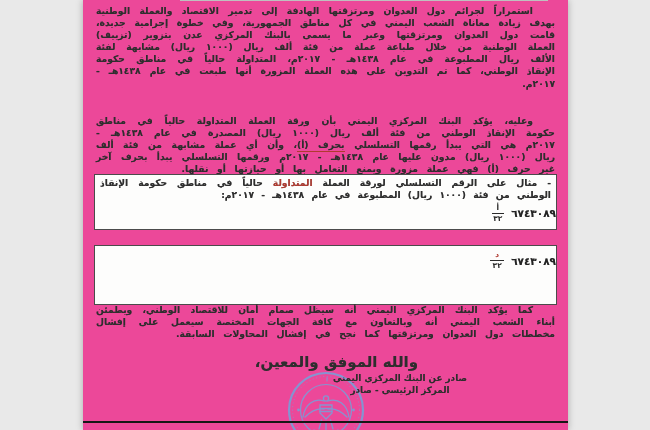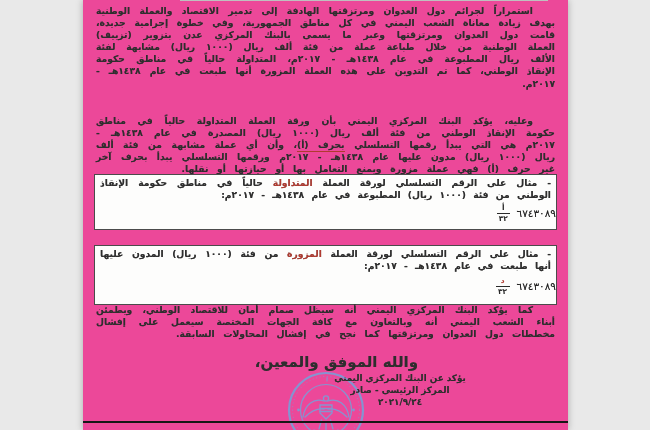--- a/index.html
+++ b/index.html
@@ -44,21 +44,21 @@
   .serial{
     direction:ltr;display:flex;align-items:center;gap:7px;
     width:max-content;margin:3px 0 0 215px;
   }
   .box2 .serial{margin-top:5px;}
   .frac{display:inline-flex;flex-direction:column;align-items:center;
     font-size:7.5px;line-height:8px;font-weight:bold;color:#2a2a2a;}
   .frac-top{border-bottom:1.3px solid #2a2a2a;padding:0 5px 1px 5px;}
   .frac-top.red{border-bottom-color:#2a2a2a;}
   .frac-bot{padding-top:1px;}
-  .digits{font-size:10.5px;font-weight:normal;letter-spacing:1px;color:#232323;
+  .digits{font-size:10.5px;font-weight:bold;letter-spacing:1px;color:#232323;
     text-shadow:0 0 .5px rgba(40,40,40,.55);}
   .closing{
     position:absolute;top:353px;right:150px;margin:0;
     font-size:15px;font-weight:bold;color:#2e2e2e;
     text-shadow:0 0 .5px rgba(46,46,46,.55);
   }
   .signature{
     position:absolute;top:372px;right:88px;width:160px;
     text-align:center;font-size:8.8px;font-weight:bold;line-height:12px;
     color:#2e2e2e;text-shadow:0 0 .5px rgba(46,46,46,.55);z-index:3;
@@ -95,43 +95,38 @@
     <div class="serial">
       <span class="frac">
         <span class="frac-top">أ</span>
         <span class="frac-bot">٣٢</span>
       </span>
       <span class="digits">٦٧٤٣٠٨٩</span>
     </div>
   </div>
 
   <div class="note-box box2">
-    <p class="box-text">
-      <span>-</span>
-      <span>مثال على الرقم التسلسلي لورقة العملة </span><span class="red">المزورة</span><span> من فئة (١٠٠٠ ريال) المدون عليها أنها طبعت في عام ١٤٣٨هـ - ٢٠١٧م:</span>
-    </p>
     <div class="serial">
       <span class="frac">
         <span class="frac-top red">د</span>
         <span class="frac-bot">٣٢</span>
       </span>
       <span class="digits">٦٧٤٣٠٨٩</span>
     </div>
   </div>
 
   <p class="para p4">
     <span>كما يؤكد البنك المركزي اليمني أنه سيظل صمام أمان للاقتصاد الوطني، ويطمئن أبناء الشعب اليمني أنه وبالتعاون مع كافة الجهات المختصة سيعمل على إفشال مخططات دول العدوان ومرتزقتها كما نجح في إفشال المحاولات السابقة.</span>
   </p>
 
   <p class="closing">والله الموفق والمعين،</p>
 
   <div class="signature">
-    <div>يؤكد عن البنك المركزي اليمني</div>
+    <div>صادر عن البنك المركزي اليمني</div>
     <div>المركز الرئيسي - صادر</div>
-    <div>٢٠٢١/٩/٢٤</div>
   </div>
 
   <svg class="stamp" viewBox="0 0 80 80" xmlns="http://www.w3.org/2000/svg">
     <g fill="none" stroke="#7d9bd6">
       <circle cx="40" cy="40" r="37" stroke-width="2.2"></circle>
       <circle cx="40" cy="40" r="33.5" stroke-width=".8" stroke-dasharray="1 2.6"></circle>
       <circle cx="40" cy="40" r="25.5" stroke-width="1.2"></circle>
     </g>
     <path id="ringPath" d="M 40 11.5 a 28.5 28.5 0 1 1 -0.02 0" fill="none"></path>
     <text font-size="5.6" fill="#7d9bd6" font-weight="bold">

